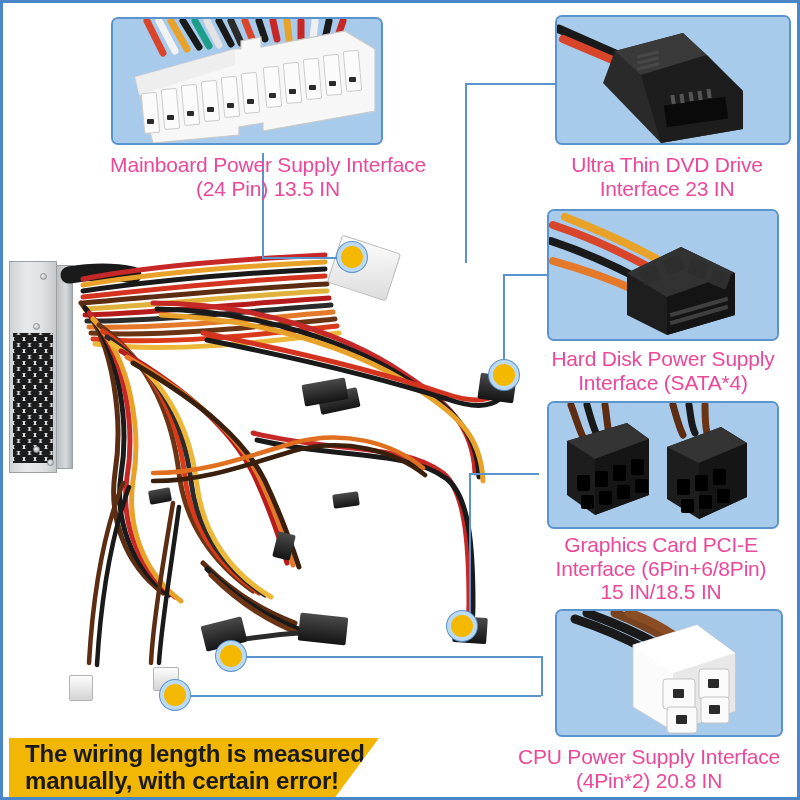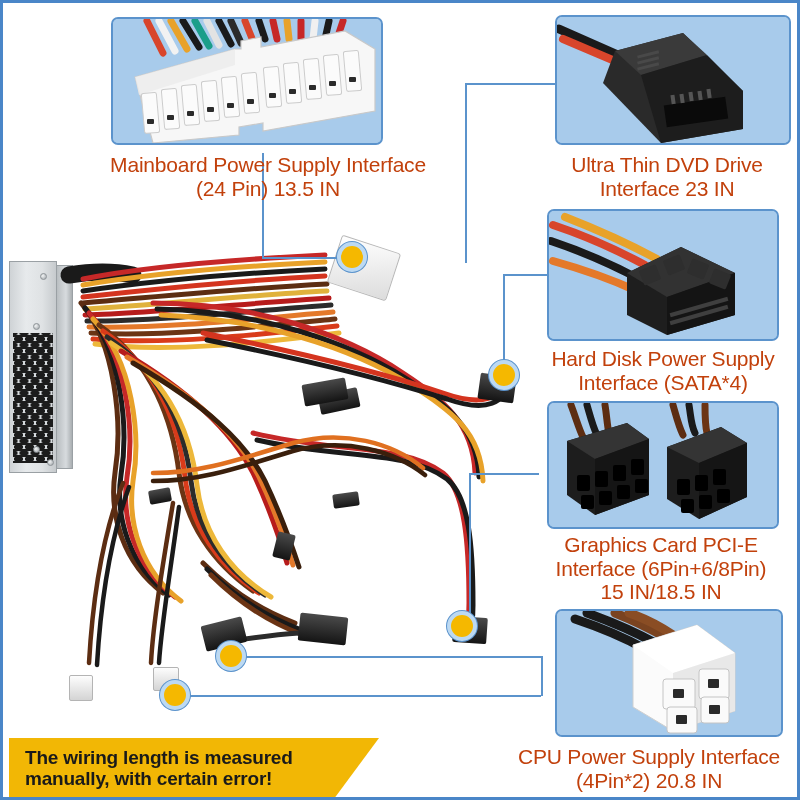--- a/index.html
+++ b/index.html
@@ -25,21 +25,21 @@
     border: 2px solid #5b93cc;
     border-radius: 7px;
     overflow: hidden;
   }
   .panel-inner { position: absolute; inset: 0; }
 
   
   .caption {
     position: absolute;
     text-align: center;
-    color: #c2410c;
+    color: #ec4899;
     font-size: 21px;
     line-height: 1.12;
     letter-spacing: -0.2px;
     white-space: pre-line;
   }
 
   
   .lline {
     position: absolute;
     background: #5b93cc;
@@ -59,21 +59,21 @@
 
   
   .banner {
     position: absolute;
     background: #f2b705;
     clip-path: polygon(0 0, 100% 0, 88% 100%, 0 100%);
     display: flex;
     align-items: center;
   }
   .banner-text {
-    font-size: 19px;
+    font-size: 24px;
     font-weight: bold;
     color: #1a1a1a;
     line-height: 1.12;
     padding-left: 16px;
     white-space: pre-line;
     letter-spacing: -0.2px;
   }
 
   
   .psu { position: absolute; }

